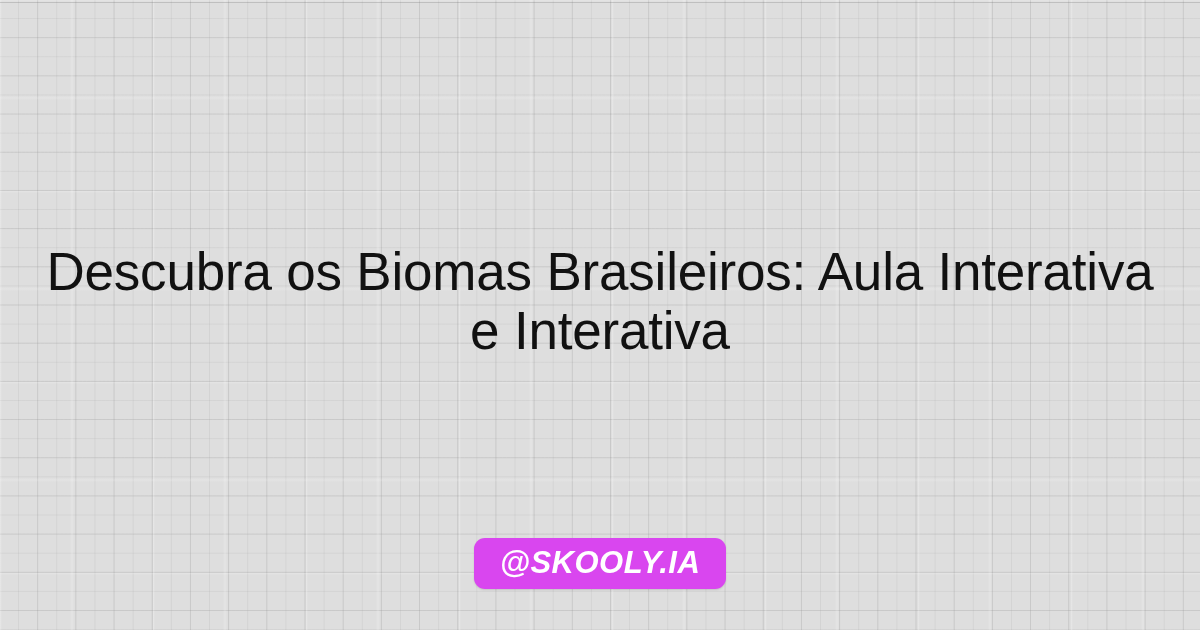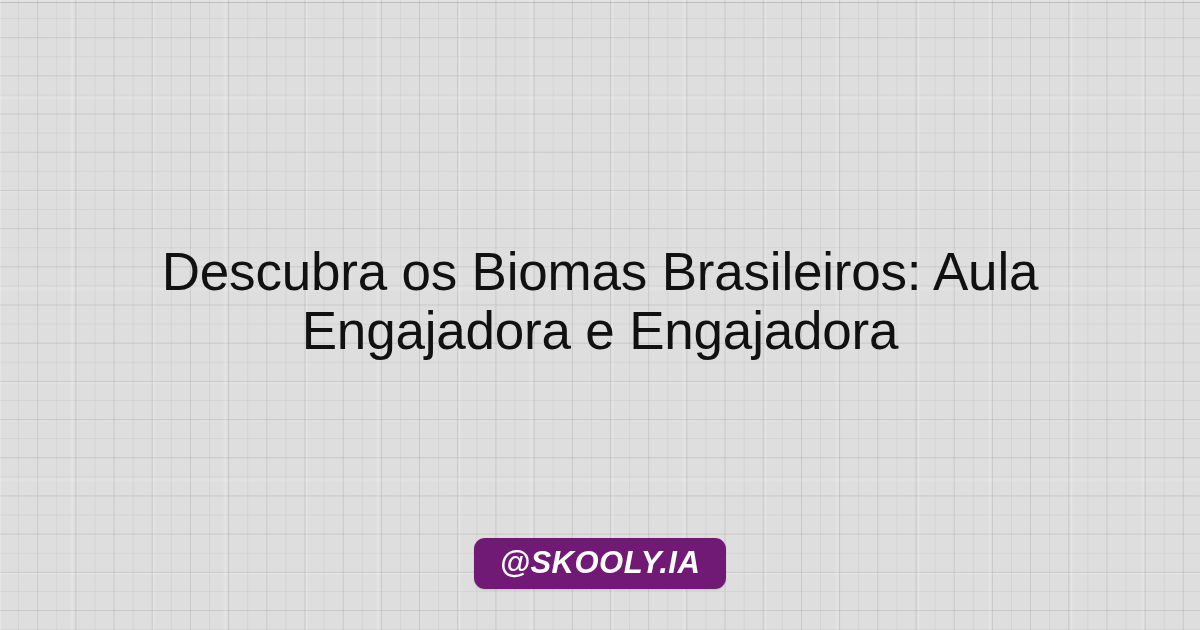--- a/index.html
+++ b/index.html
@@ -97,21 +97,21 @@
     position: absolute;
     left: 0;
     right: 0;
     top: 538px;
     display: flex;
     justify-content: center;
   }
 
   .badge {
     display: inline-block;
-    background: #701a75;
+    background: #d946ef;
     color: #ffffff;
     border-radius: 11px;
     padding: 9px 26px 11px 26px;
     font-family: "Liberation Sans", sans-serif;
     font-weight: 700;
     font-style: italic;
     font-size: 31px;
     line-height: 1;
     letter-spacing: 0.5px;
     white-space: nowrap;
@@ -122,20 +122,20 @@
 <body>
 
 <div class="canvas">
 
   <div class="grid-layer"></div>
   <div class="grid-noise"></div>
   <div class="top-rule"></div>
 
   <div class="content">
 
-    <h1 class="title">Descubra os Biomas Brasileiros: Aula Engajadora e Engajadora</h1>
+    <h1 class="title">Descubra os Biomas Brasileiros: Aula Interativa e Interativa</h1>
 
     <div class="badge-wrap">
       <span class="badge">@SKOOLY.IA</span>
     </div>
 
   </div>
 </div>
 
 </body></html>

